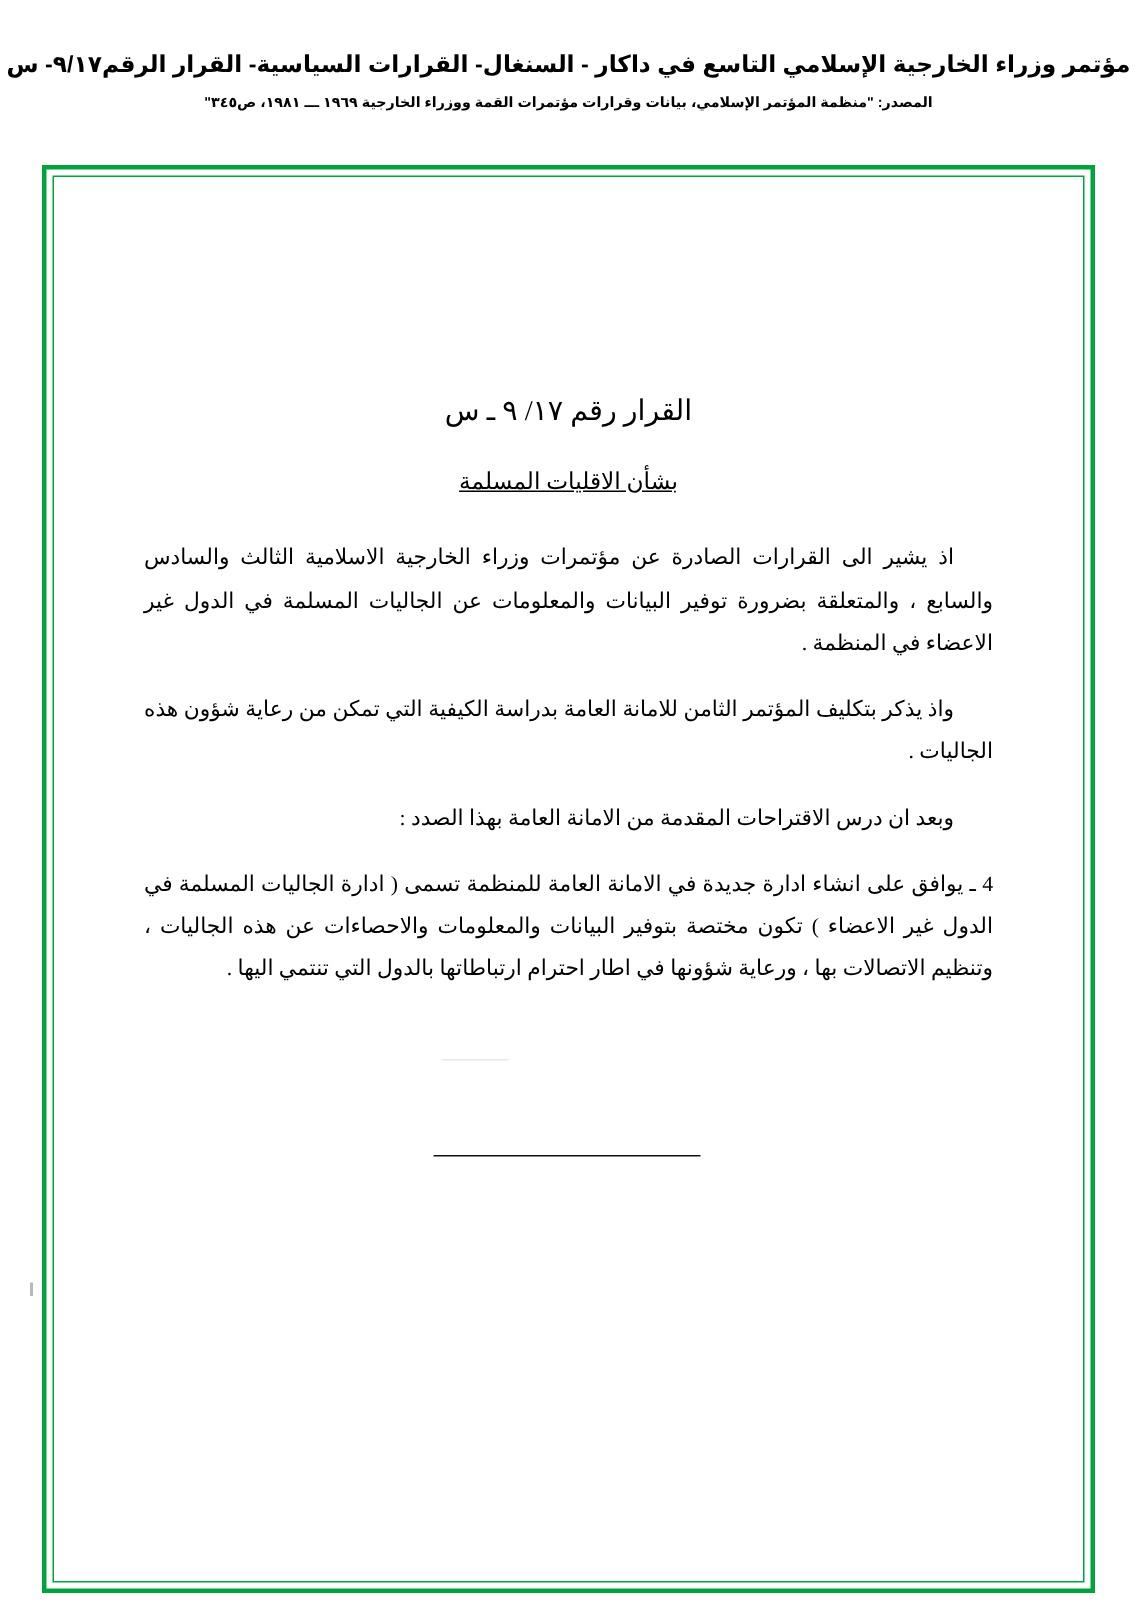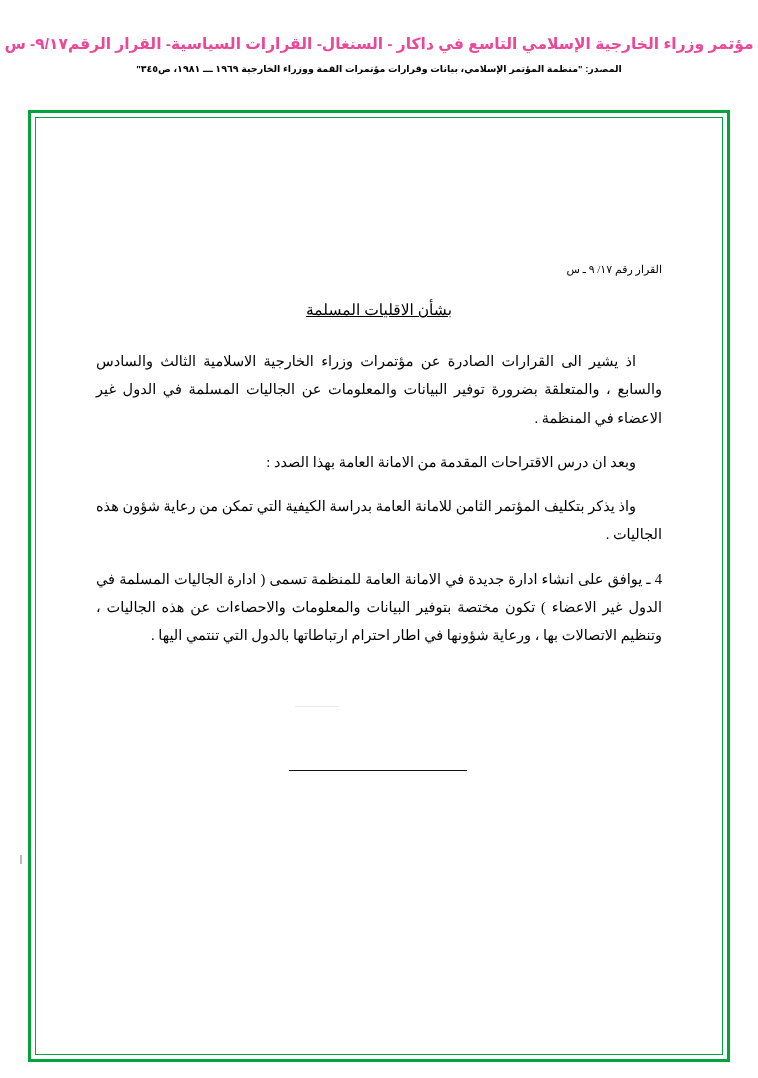--- a/index.html
+++ b/index.html
@@ -29,21 +29,21 @@
     top: 34px;
     left: 0;
     width: 758px;
     text-align: center;
   }
   .header-title {
     font-family: "Liberation Sans", "DejaVu Sans", sans-serif;
     font-weight: bold;
     font-size: 15.5px;
     letter-spacing: 0px;
-    color: #ec4899;
+    color: #000000;
     line-height: 1.3;
     direction: rtl;
   }
   .header-source {
     margin-top: 9px;
     font-family: "Liberation Sans", "DejaVu Sans", sans-serif;
     font-weight: bold;
     font-size: 9.5px;
     color: #000000;
     direction: rtl;
@@ -77,21 +77,22 @@
     width: 566px;
     direction: rtl;
     text-align: justify;
     font-family: "Liberation Serif", "DejaVu Serif", serif;
     font-size: 14.5px;
     line-height: 1.95;
     color: #000000;
   }
 
   .doc-number {
-    font-size: 11px;
+    text-align: center;
+    font-size: 19px;
     margin: 0 0 22px 0;
     line-height: 1.4;
   }
   .doc-subject {
     text-align: center;
     font-size: 15.5px;
     margin: 0 0 26px 0;
     line-height: 1.4;
     text-decoration: underline;
   }
@@ -138,22 +139,22 @@
 
   <div class="frame-outer"></div>
   <div class="frame-inner"></div>
 
   <div class="content">
 
     <div class="doc-number">القرار رقم ١٧/ ٩ ـ س</div>
     <div class="doc-subject">بشأن الاقليات المسلمة</div>
 
     <p class="para indent">اذ يشير الى القرارات الصادرة عن مؤتمرات وزراء الخارجية الاسلامية الثالث والسادس والسابع ، والمتعلقة بضرورة توفير البيانات والمعلومات عن الجاليات المسلمة في الدول غير الاعضاء في المنظمة .</p>
+    <p class="para indent">واذ يذكر بتكليف المؤتمر الثامن للامانة العامة بدراسة الكيفية التي تمكن من رعاية شؤون هذه الجاليات .</p>
     <p class="para indent">وبعد ان درس الاقتراحات المقدمة من الامانة العامة بهذا الصدد :</p>
-    <p class="para indent">واذ يذكر بتكليف المؤتمر الثامن للامانة العامة بدراسة الكيفية التي تمكن من رعاية شؤون هذه الجاليات .</p>
 
     <p class="numbered">4 ـ يوافق على انشاء ادارة جديدة في الامانة العامة للمنظمة تسمى ( ادارة الجاليات المسلمة في الدول غير الاعضاء ) تكون مختصة بتوفير البيانات والمعلومات والاحصاءات عن هذه الجاليات ، وتنظيم الاتصالات بها ، ورعاية شؤونها في اطار احترام ارتباطاتها بالدول التي تنتمي اليها .</p>
 
   </div>
 
   <div class="bottom-rule"></div>
 
   <div class="speck" style="top:855px;left:20px;width:2px;height:9px;"></div>
   <div class="speck" style="top:706px;left:295px;width:44px;height:1px;opacity:.35;"></div>
 

